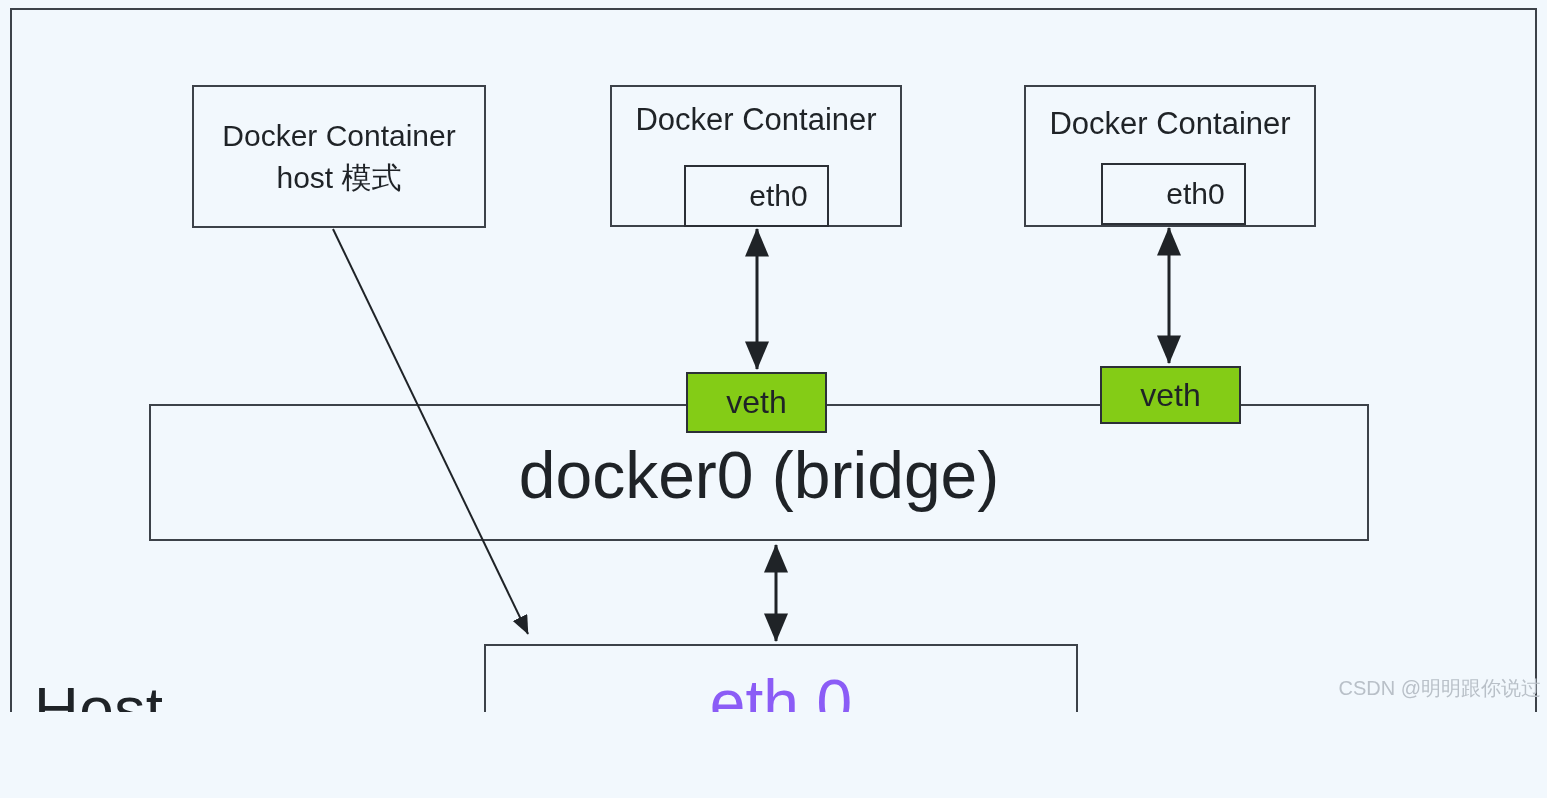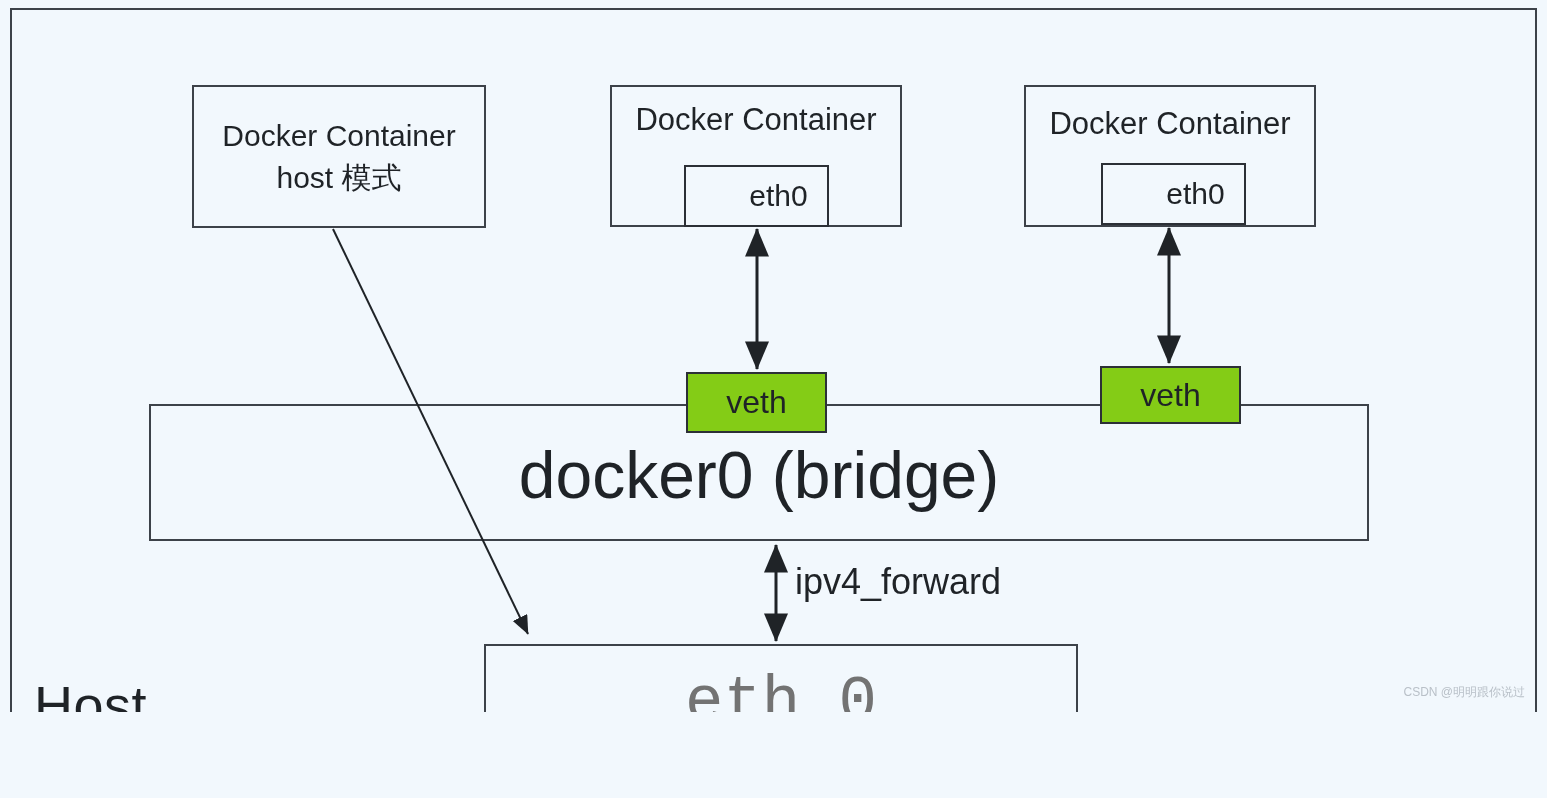--- a/index.html
+++ b/index.html
@@ -22,21 +22,21 @@
     width: 1527px;
     height: 782px;
     border: 2px solid #3d4249;
     box-sizing: border-box;
     background: #f2f8fd;
   }
   .host-label {
     position: absolute;
     left: 34px;
     top: 678px;
-    font-size: 54px;
+    font-size: 62px;
     color: #1f2327;
     letter-spacing: 0.5px;
     line-height: 1;
   }
   .box {
     position: absolute;
     box-sizing: border-box;
     background: #f2f8fd;
     border: 2px solid #3d4249;
     display: flex;
@@ -152,24 +152,23 @@
     height: 117px;
     box-sizing: border-box;
     background: #f2f8fd;
     border: 2px solid #3d4249;
     display: flex;
     align-items: center;
     justify-content: center;
   }
   .eth0-host-label {
     font-size: 64px;
-    color: #737373;
-    line-height: 1;
-    white-space: nowrap;
-    font-family: Liberation Mono, monospace;
+    color: #8b5cf6;
+    line-height: 1;
+    white-space: nowrap;
   }
   .ipv4-label {
     position: absolute;
     left: 795px;
     top: 564px;
     font-size: 36px;
     color: #1f2327;
     white-space: nowrap;
     line-height: 1;
   }
@@ -177,23 +176,23 @@
     position: absolute;
     left: 0;
     top: 0;
     width: 1547px;
     height: 798px;
     pointer-events: none;
     z-index: 2;
   }
   .watermark {
     position: absolute;
-    right: 22px;
+    right: 6px;
     bottom: 14px;
-    font-size: 12px;
+    font-size: 20px;
     color: #b9c0c8;
     white-space: nowrap;
     line-height: 1;
   }
 </style>
 </head>
 <body>
 
 <div id="canvas">
 
@@ -236,21 +235,20 @@
   </div>
   <div class="eth0-box eth0-box-3">eth0</div>
 
   <div class="docker0-box">
     <div class="docker0-label">docker0 (bridge)</div>
   </div>
 
   <div class="veth-box veth-box-1">veth</div>
   <div class="veth-box veth-box-2">veth</div>
 
-  <div class="ipv4-label">ipv4_forward</div>
 
   <div class="eth0-host-box">
     <div class="eth0-host-label">eth 0</div>
   </div>
 
   <div class="host-label">Host</div>
 
   <div class="watermark">CSDN @明明跟你说过</div>
 
 </div>

